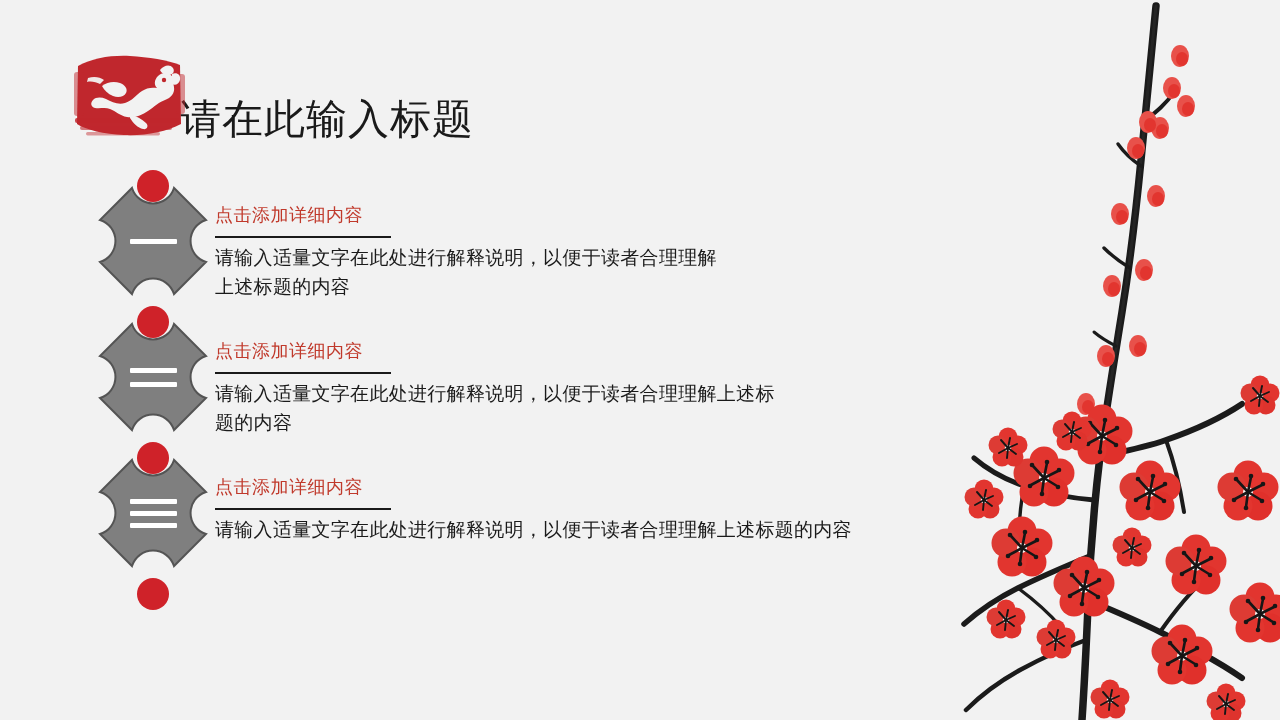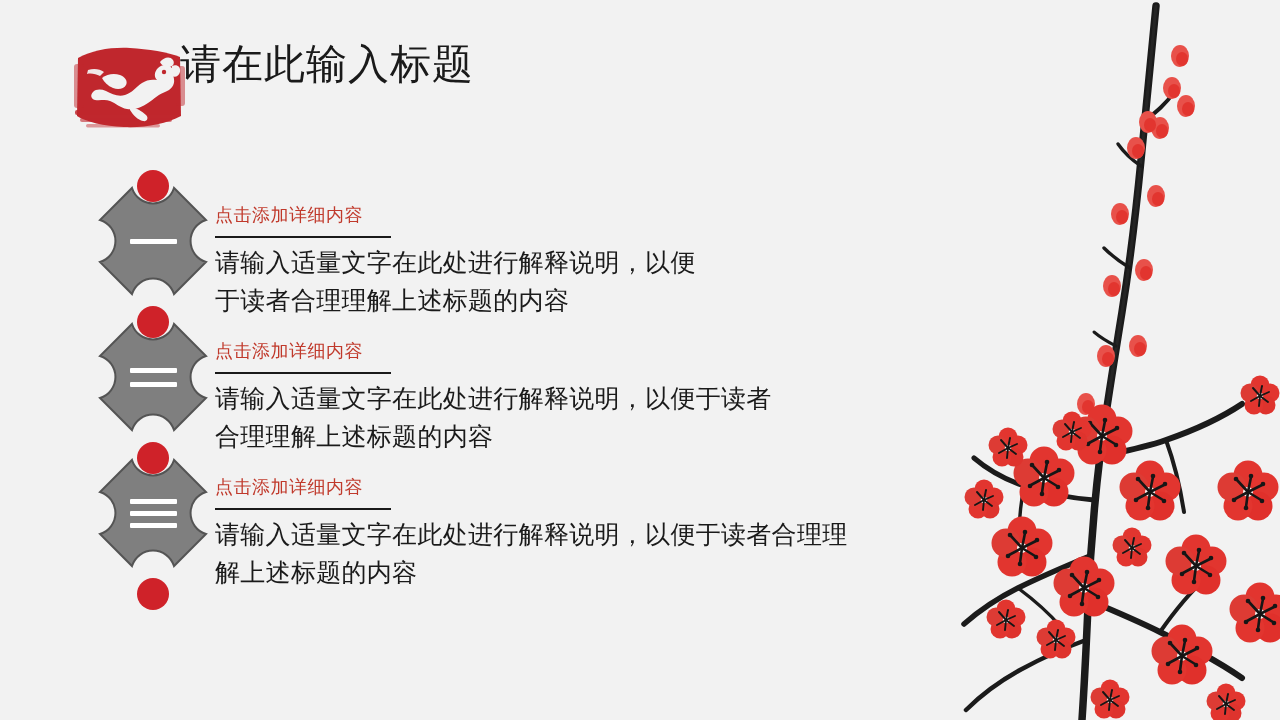--- a/index.html
+++ b/index.html
@@ -32,21 +32,21 @@
     height: 720px;
     pointer-events: none;
   }
 
   
   #title-block {
     position: absolute;
     left: 72px;
     top: 44px;
     display: flex;
-    align-items: flex-start;
+    align-items: flex-end;
     height: 96px;
   }
   #seal-stamp {
     position: relative;
     width: 114px;
     height: 88px;
     flex: 0 0 auto;
   }
   #page-title {
     font-size: 41px;
@@ -116,21 +116,21 @@
     letter-spacing: 0.5px;
     white-space: nowrap;
   }
   .item-rule {
     width: 176px;
     height: 2px;
     background: #1a1a1a;
     margin: 9px 0 5px 0;
   }
   .item-body {
-    font-size: 25px;
+    font-size: 19px;
     color: #1a1a1a;
     line-height: 1.55;
     letter-spacing: 0.3px;
   }
 </style>
 </head>
 <body>
 
 <div id="slide">
 

